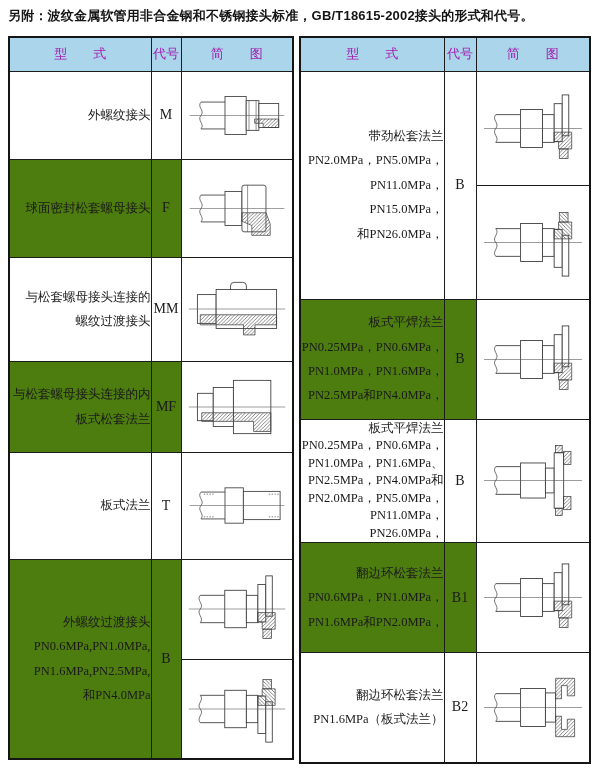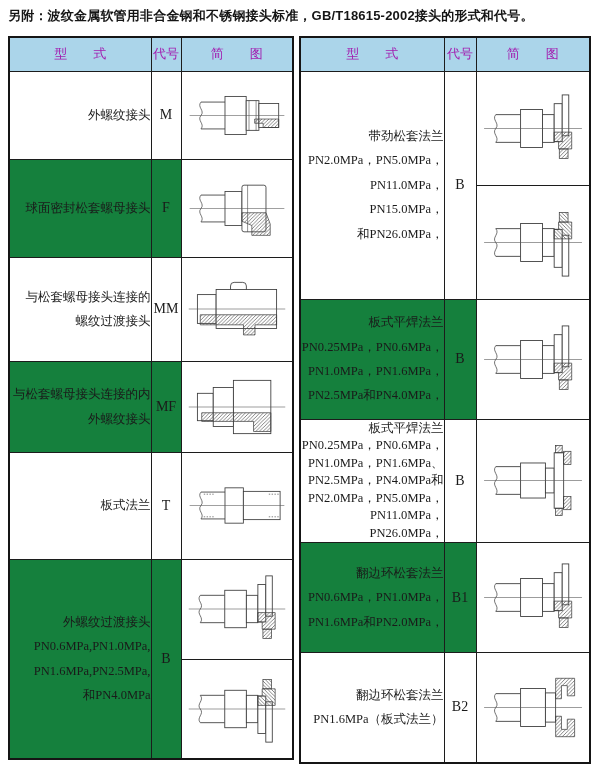--- a/index.html
+++ b/index.html
@@ -10,21 +10,21 @@
   .tables{display:flex;gap:5px;margin:11px 6px 0 8px;align-items:flex-start;}
   table.jtable{border-collapse:collapse;table-layout:fixed;border:2px solid #151515;}
   table.jtable td{border:1px solid #1c1c1c;vertical-align:middle;padding:0;overflow:hidden;}
   tr.head td{background:#abd5ea;text-align:center;font-size:13px;color:#a21caf;
     font-family:"Liberation Serif","DejaVu Serif",serif;margin-top:48px;}
   td.type{font-family:"Liberation Serif","DejaVu Serif",serif;font-size:12.5px;
     line-height:1.95;padding:4px 2px 4px 7px;white-space:pre-line;text-align:right;color:#1a1a1a;}
   td.type.tight{line-height:1.4;font-size:12.5px;}
   td.code{font-family:"Liberation Serif","DejaVu Serif",serif;font-size:14px;
     text-align:center;color:#1a1a1a;}
-  td.hl{background:#15803d;}
+  td.hl{background:#4d7c0f;}
   td.diag-cell{text-align:center;background:#fff;}
   svg.diag{display:inline-block;vertical-align:middle;}
   .hiddefs{position:absolute;width:0;height:0;overflow:hidden;}
 </style>
 </head>
 <body>
 
 <svg class="hiddefs" aria-hidden="true">
   <defs>
     <pattern id="h" patternUnits="userSpaceOnUse" width="5" height="5">
@@ -162,21 +162,21 @@
 螺纹过渡接头</td>
         <td class="code">MM</td>
         <td class="diag-cell">
           <svg class="diag" width="108" height="72" viewBox="0 0 150 100">
                 <use href="#d-mm" xlink:href="#d-mm"></use>
               </svg>
         </td>
       </tr>
       <tr style="height:91px">
         <td class="type hl">与松套螺母接头连接的内
-外螺纹接头</td>
+板式松套法兰</td>
         <td class="code hl">MF</td>
         <td class="diag-cell">
           <svg class="diag" width="108" height="72" viewBox="0 0 150 100">
                 <use href="#d-mf" xlink:href="#d-mf"></use>
               </svg>
         </td>
       </tr>
       <tr style="height:107px">
         <td class="type">板式法兰</td>
         <td class="code">T</td>

